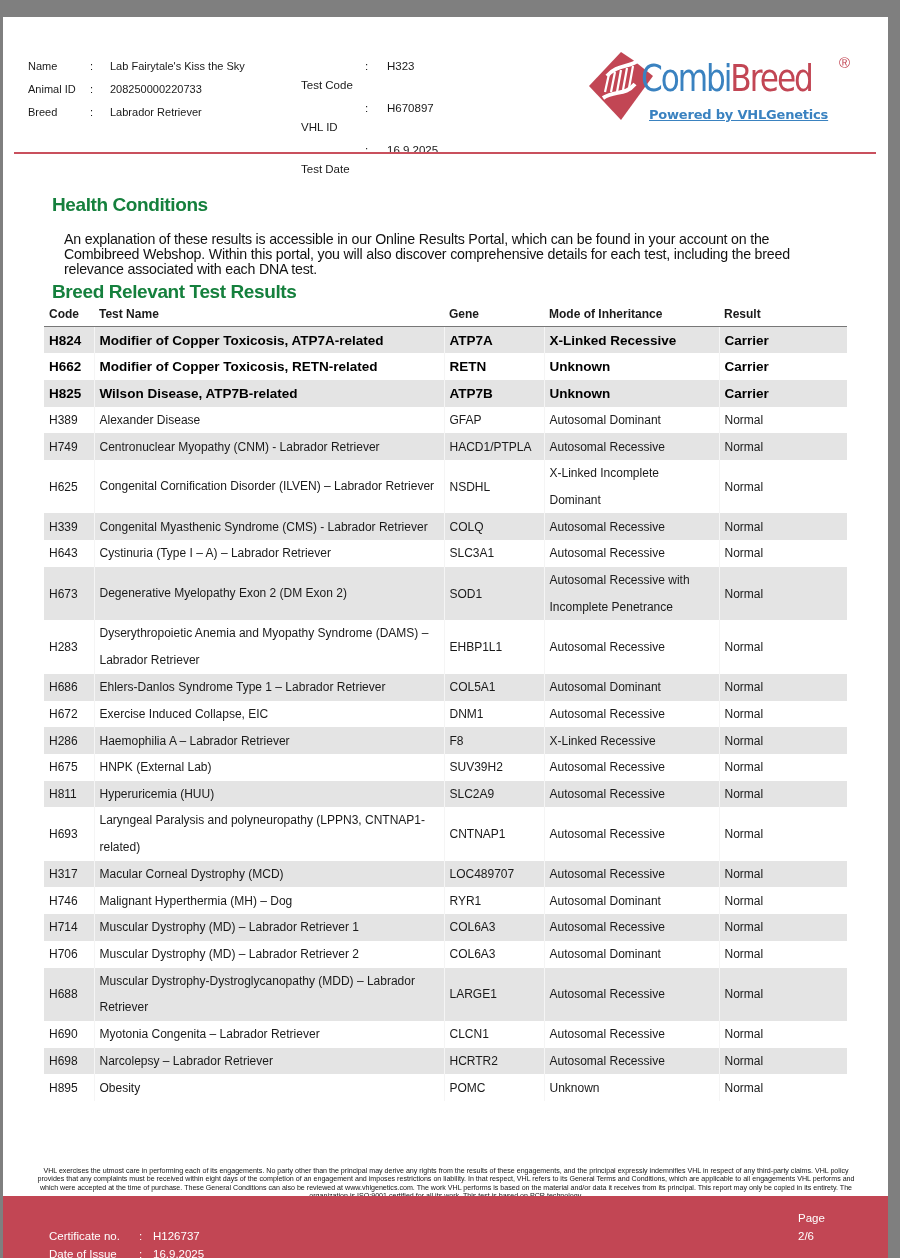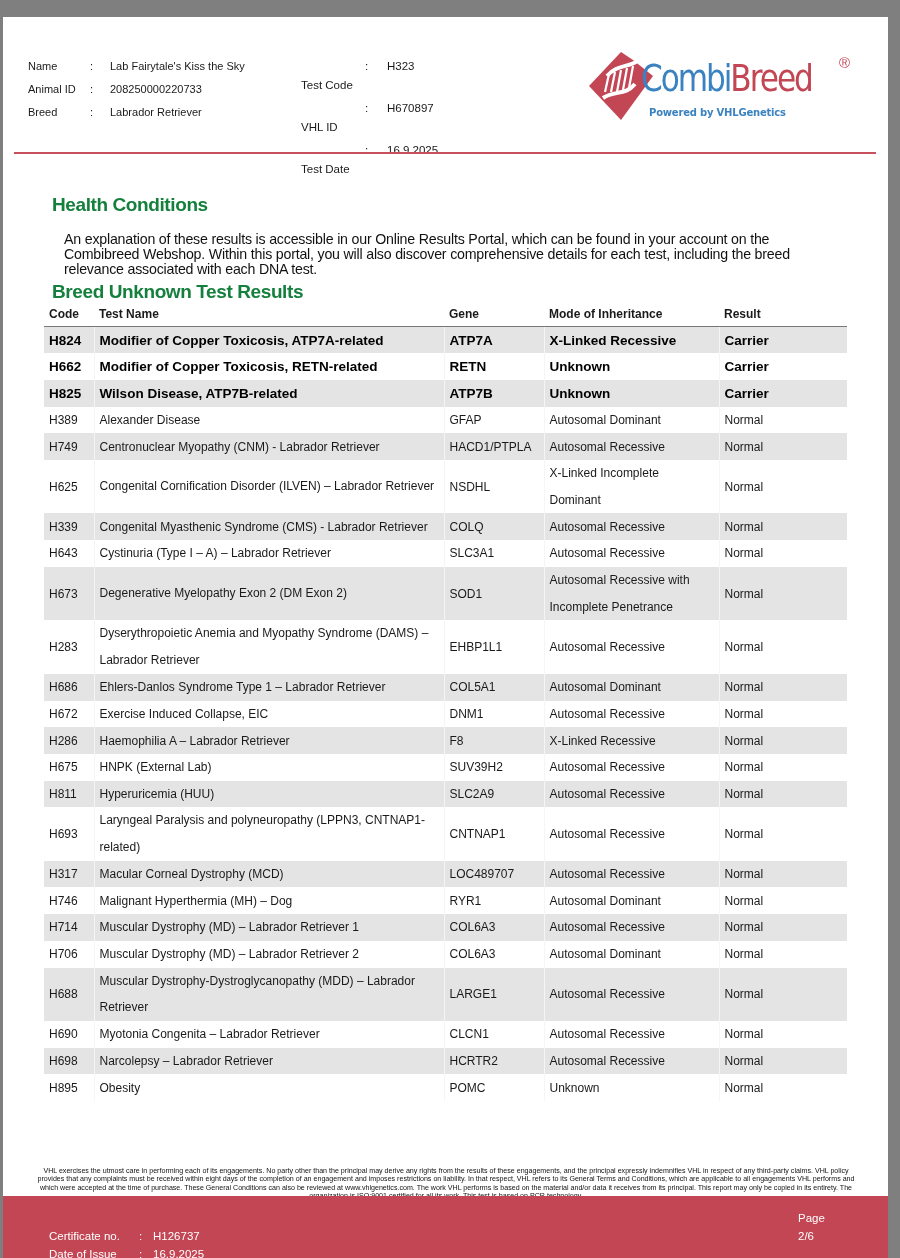--- a/index.html
+++ b/index.html
@@ -21,21 +21,21 @@
   .kv .c { width: 20px; }
   .hdr2 { position: absolute; left: 298px; top: 38px; font-size: 11.5px; line-height: 23px; color: #1a1a1a; }
   .hdr2 .kv .k { width: 64px; margin-top: 19px; }
   .hdr2 .kv .c { width: 22px; }
 
   .logo { position: absolute; left: 578px; top: 27px; width: 285px; height: 105px; }
   .logo-word { position: absolute; left: 60px; top: 12px; font-family: "DejaVu Sans", sans-serif; font-size: 38px; letter-spacing: -2.5px; transform: scaleX(0.82); transform-origin: left top; white-space: nowrap; }
   .logo-word .combi { color: #3a82c0; }
   .logo-word .breed { color: #c24654; }
   .logo-reg { position: absolute; left: 258px; top: 10px; color: #c24654; font-size: 15px; }
-  .logo-sub { position: absolute; left: 68px; top: 63px; color: #3a82c0; font-weight: bold; font-family: "DejaVu Sans", sans-serif; font-size: 10px; letter-spacing: -0.2px; white-space: nowrap; }
+  .logo-sub { position: absolute; left: 68px; top: 63px; color: #3a82c0; font-weight: bold; font-family: "DejaVu Sans", sans-serif; font-size: 13px; letter-spacing: -0.2px; white-space: nowrap; text-decoration: underline; }
 
   .rule { position: absolute; left: 11px; top: 135px; width: 862px; height: 2px; background: #c9505d; }
 
   h2 { margin: 4px; font-size: 19px; font-weight: bold; letter-spacing: -0.4px; color: #15803d; }
   .sec1 { position: absolute; left: 45px; top: 173px; width: 800px; }
   .sec1 p { margin: 16px; font-size: 14.2px; line-height: 15px; letter-spacing: -0.2px; color: #111; }
   .sec2 { position: absolute; left: 45px; top: 260px; }
 
   table.results {
     position: absolute; left: 41px; top: 285px; width: 803px;
@@ -126,21 +126,21 @@
   </div>
 
   <div class="rule"></div>
 
   <div class="sec1">
     <h2>Health Conditions</h2>
     <p>An explanation of these results is accessible in our Online Results Portal, which can be found in your account on the Combibreed Webshop. Within this portal, you will also discover comprehensive details for each test, including the breed relevance associated with each DNA test.</p>
   </div>
 
   <div class="sec2">
-    <h2>Breed Unknown Test Results</h2>
+    <h2>Breed Relevant Test Results</h2>
   </div>
 
   <table class="results">
     <thead>
       <tr>
         <th class="c-code">Code</th>
         <th class="c-name">Test Name</th>
         <th class="c-gene">Gene</th>
         <th class="c-mode">Mode of Inheritance</th>
         <th>Result</th>

